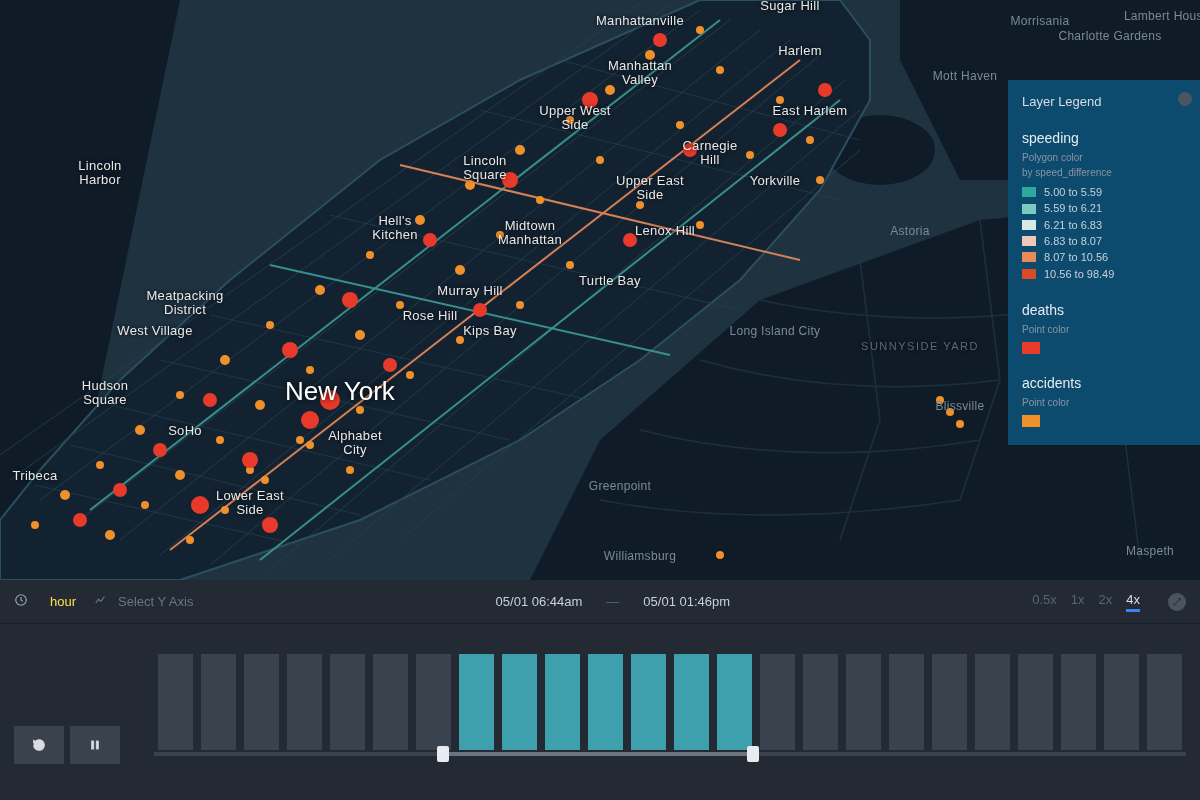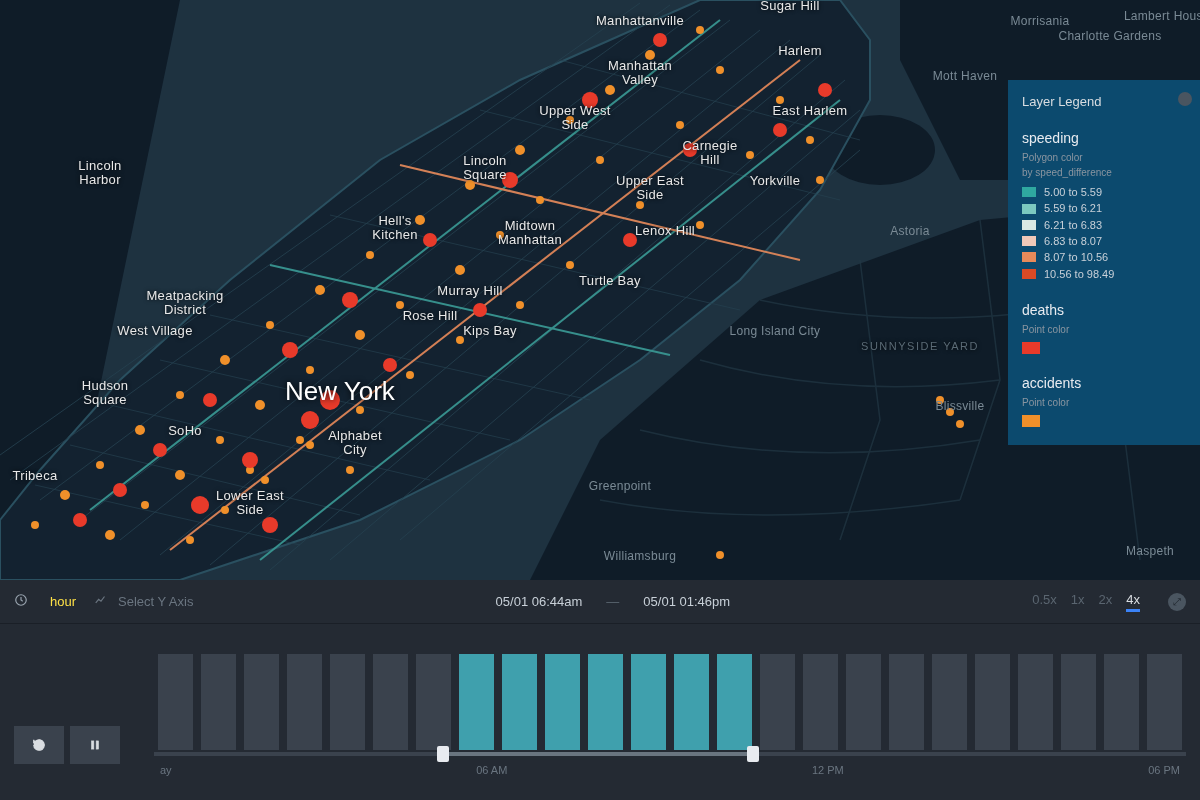--- a/index.html
+++ b/index.html
@@ -409,23 +409,17 @@
             <div class="bar"></div>
             <div class="bar"></div>
             <div class="bar"></div>
             <div class="bar"></div>
           </div>
         <div class="tl-track">
           <div class="sel" id="tl-sel" style="left: 28%; width: 30%;"></div>
         </div>
         <div class="tl-handle" id="h1" style="left: 28%;"></div>
         <div class="tl-handle" id="h2" style="left: 58%;"></div>
-        <div class="tl-ticks" id="tl-ticks">
-            <span>ay</span>
-            <span>06 AM</span>
-            <span>12 PM</span>
-            <span>06 PM</span>
-          </div>
       </div>
     </div>
   </div>
 
 </div>
 
 </body></html>

